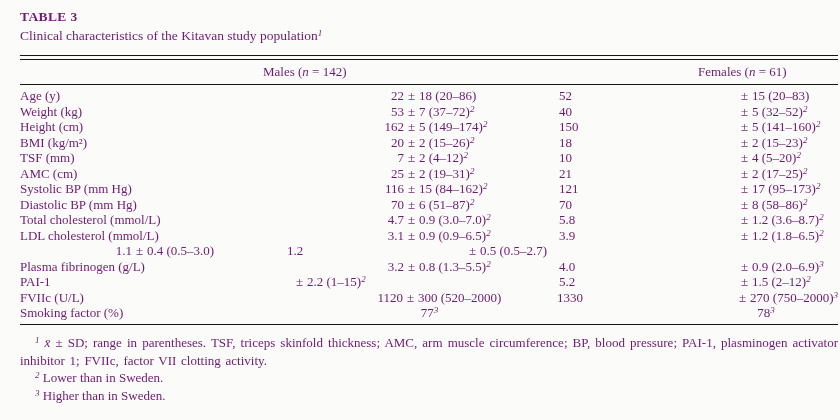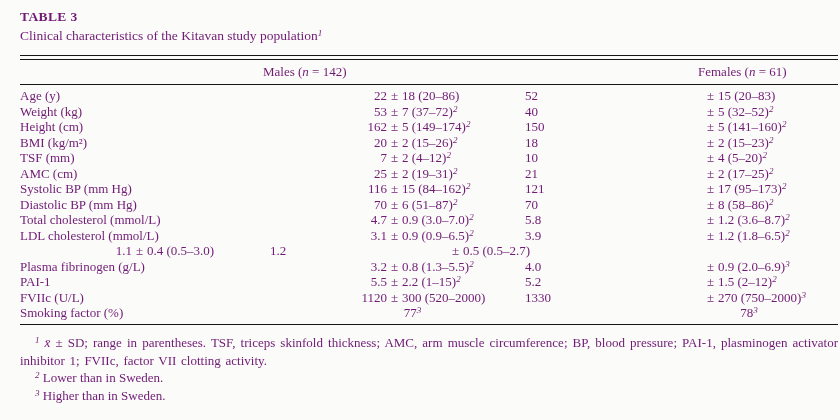--- a/index.html
+++ b/index.html
@@ -20,21 +20,21 @@
     margin-top:11px; height:2.5px;
     border-top:1.2px solid #151515; border-bottom:1.2px solid #151515;
   }
 
   .thead { position:relative; height:24px; border-bottom:1.2px solid #151515; font-size:13px; }
   .thead .h-m { position:absolute; left:243px; bottom:4px; white-space:nowrap; }
   .thead .h-f { position:absolute; left:678px; bottom:4px; white-space:nowrap; }
   .thead i { font-style:italic; }
 
   .tbody { padding-top:3.5px; padding-bottom:3.5px; border-bottom:1.4px solid #151515; }
-  .trow  { display:flex; height:15.5px; line-height:15.5px; font-size:13px; white-space:nowrap; }
+  .trow  { display:flex; height:15.5px; line-height:15.5px; font-size:13px; white-space:nowrap;gap:17px; }
   .c-label { width:255px; }
   .c-m   { width:250px; display:flex; }
   .c-f   { flex:1; display:flex; }
   .c-m .mean { width:112px; text-align:right; }
   .c-f .mean { width:178px; text-align:left; }
   .pm    { width:15px; text-align:center; }
   .rest  { flex:1; text-align:left; }
   .c-m .cval { flex:1; text-align:center; padding-left:25px; }
   .c-f .cval { flex:1; text-align:center; padding-left:135px; }
 
@@ -212,21 +212,20 @@
           </span>
           <span class="c-f">
             <span class="mean">4.0</span>
             <span class="pm">±</span>
             <span class="rest">0.9 (2.0–6.9)<sup>3</sup></span>
           </span>
         </div>
         <div class="trow">
           <span class="c-label">PAI-1</span>
           <span class="c-m">
-            <span class="mean">5.5</span>
             <span class="pm">±</span>
             <span class="rest">2.2 (1–15)<sup>2</sup></span>
           </span>
           <span class="c-f">
             <span class="mean">5.2</span>
             <span class="pm">±</span>
             <span class="rest">1.5 (2–12)<sup>2</sup></span>
           </span>
         </div>
         <div class="trow">

